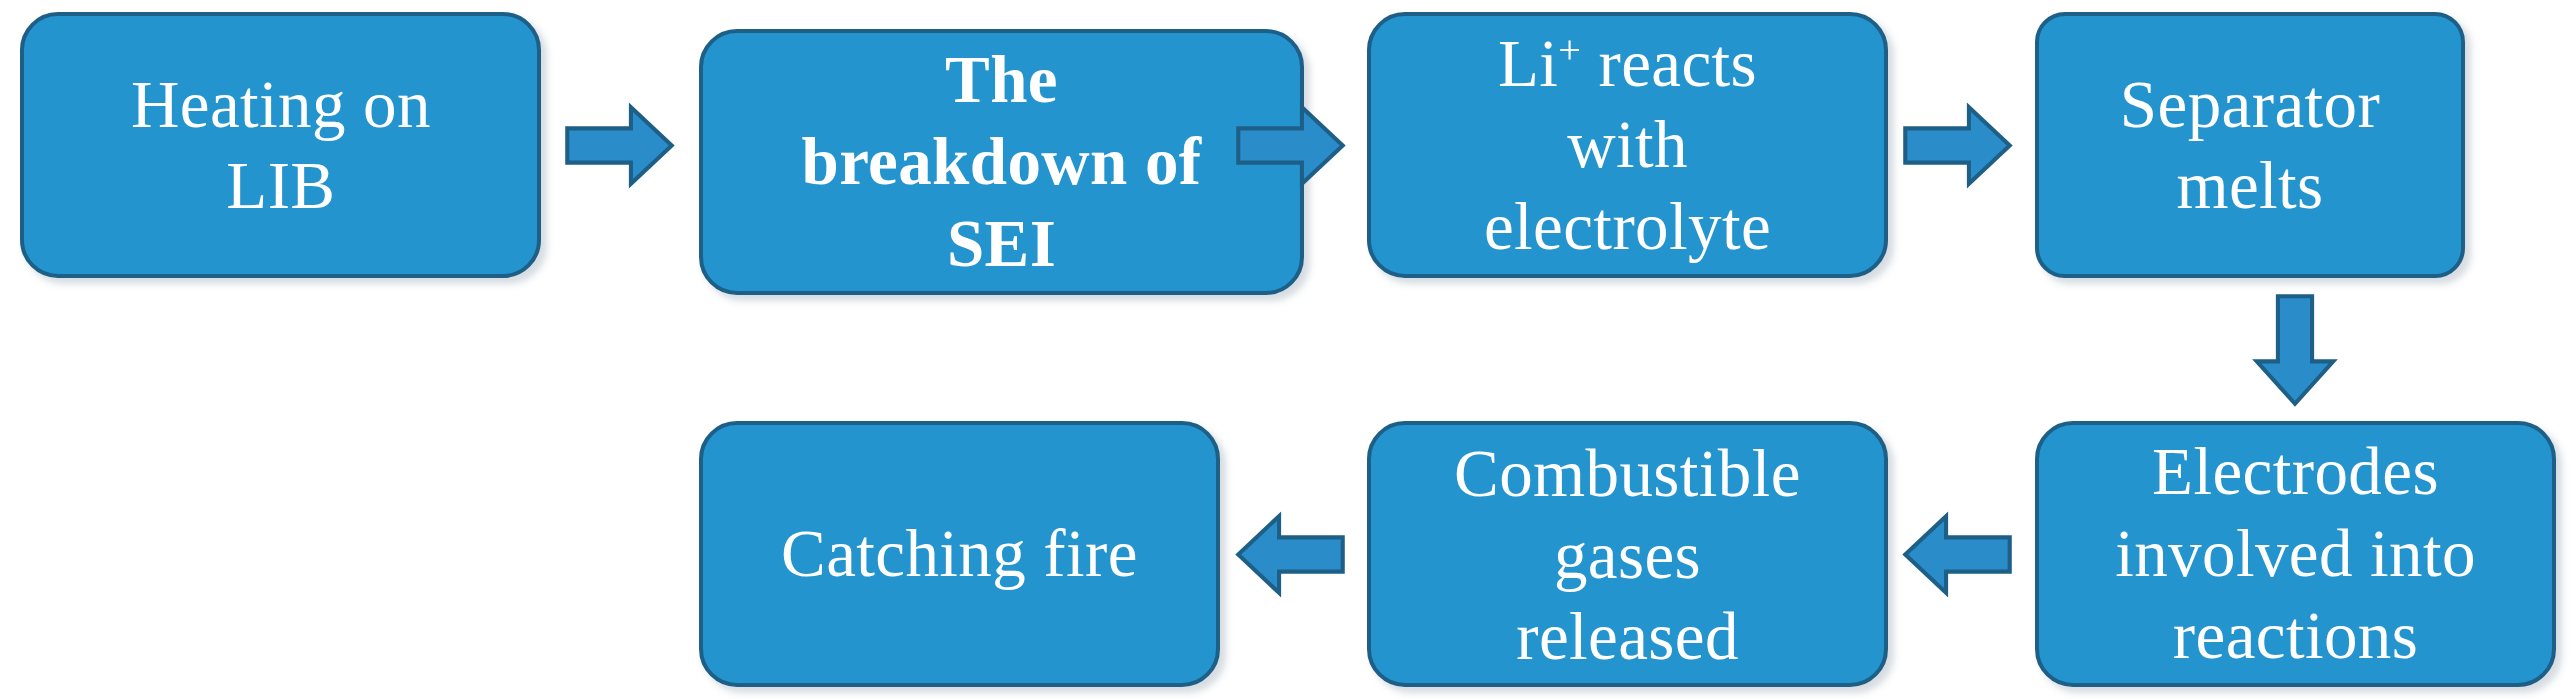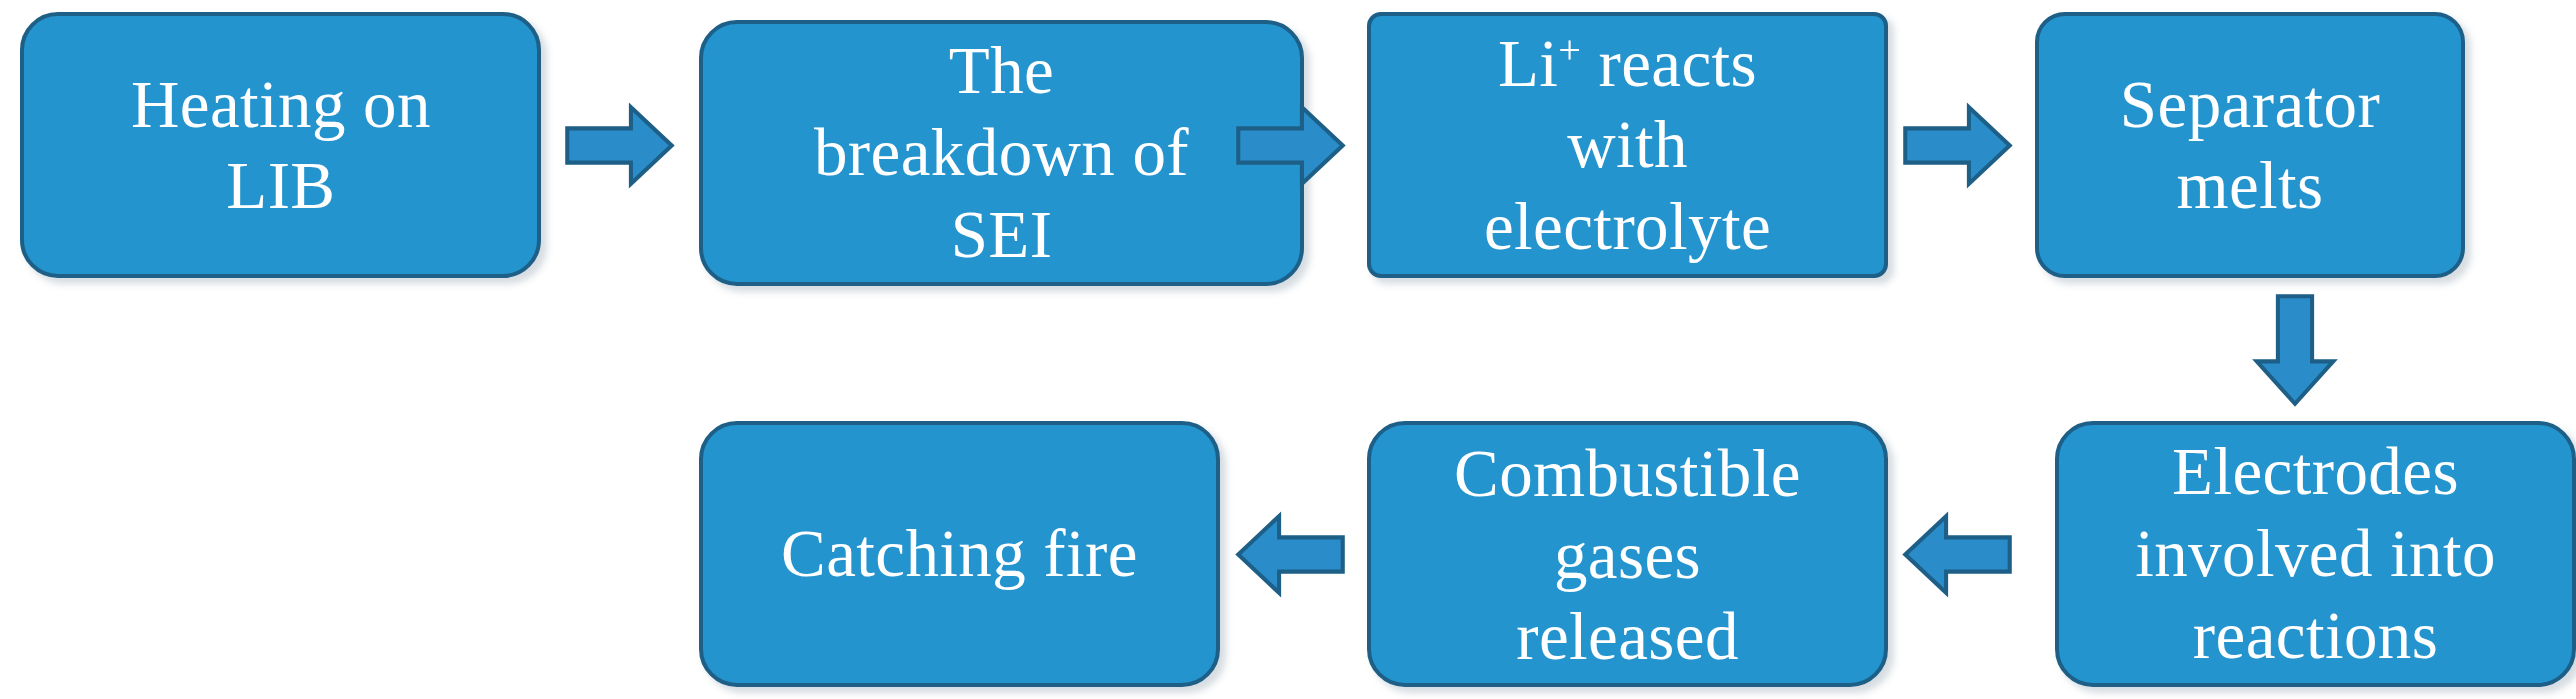--- a/index.html
+++ b/index.html
@@ -64,38 +64,38 @@
 </head>
 <body>
 
 <div id="canvas">
 
   <div class="node" style="left:20.4px; top:12.3px; width:521px; height:266px;justify-content:center;">
     <span class="lbl">Heating on
 LIB</span>
   </div>
 
-  <div class="node" style="left:699px; top:20px; width:605px; height:266px;">
+  <div class="node" style="left:699px; top:29px; width:605px; height:266px;font-weight:bold;">
     <span class="lbl">The
 breakdown of
 SEI</span>
   </div>
 
-  <div class="node" style="left:1367px; top:12.3px; width:521px; height:266px;border-radius:14px;">
+  <div class="node" style="left:1367px; top:12.3px; width:521px; height:266px;">
     <span class="lbl"><span>Li</span><sup>+</sup><span> reacts
 with
 electrolyte</span></span>
   </div>
 
   <div class="node" style="left:2035px; top:12.3px; width:430px; height:266px;border-radius:30px;">
     <span class="lbl">Separator
 melts</span>
   </div>
 
-  <div class="node" style="left:2035px; top:421px; width:521px; height:266px;margin-left:20px;">
+  <div class="node" style="left:2035px; top:421px; width:521px; height:266px;">
     <span class="lbl">Electrodes
 involved into
 reactions</span>
   </div>
 
   <div class="node" style="left:1367px; top:421px; width:521px; height:266px;align-items:flex-end;">
     <span class="lbl">Combustible
 gases
 released</span>
   </div>

